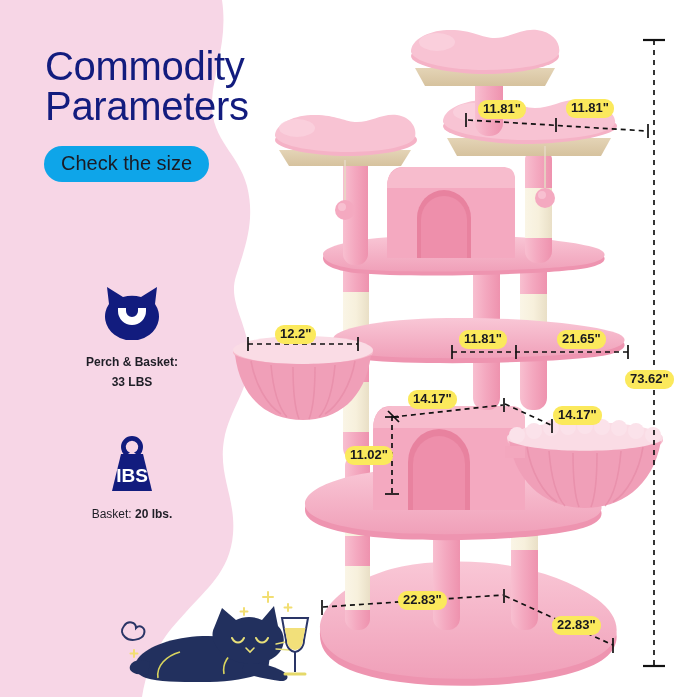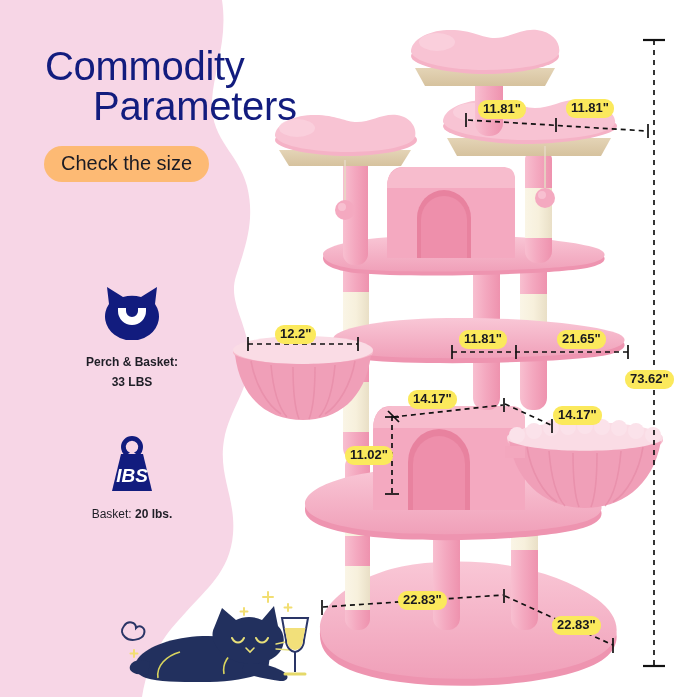--- a/index.html
+++ b/index.html
@@ -14,35 +14,35 @@
 
   
   #pink-bg{position:absolute;left:0;top:0;width:320px;height:697px;}
 
   
   #title{
     position:absolute;left:45px;top:46px;width:245px;
     font-size:40px;line-height:40px;font-weight:normal;
     color:#121C7E;letter-spacing:-0.3px;
   }
-  #title .l2{display:block;margin-left:48px;}
+  #title .l2{display:block;}
 
   #check-pill{
     position:absolute;left:44px;top:146px;
-    background:#fdba74;border-radius:18px;
+    background:#0ea5e9;border-radius:18px;
     padding:5px 17px 7px 17px;
     font-size:20px;color:#1b1b24;line-height:24px;
     white-space:nowrap;
   }
 
   
   .spec{position:absolute;text-align:center;width:180px;}
   #spec-perch{left:42px;top:280px;}
   #spec-other{left:42px;top:432px;}
-  .spec .ico{height:64px;display:flex;align-items:center;justify-content:center;font-style:italic;}
+  .spec .ico{height:64px;display:flex;align-items:center;justify-content:center;}
   .spec .cap{
     margin-top:8px;font-size:12px;color:#1e1e26;line-height:20px;font-weight:bold;
   }
   .spec .cap .thin{font-weight:normal;}
 
   
   #tower{position:absolute;left:225px;top:10px;width:440px;height:680px;}
 
   
   #dims{position:absolute;left:0;top:0;width:679px;height:697px;pointer-events:none;}

